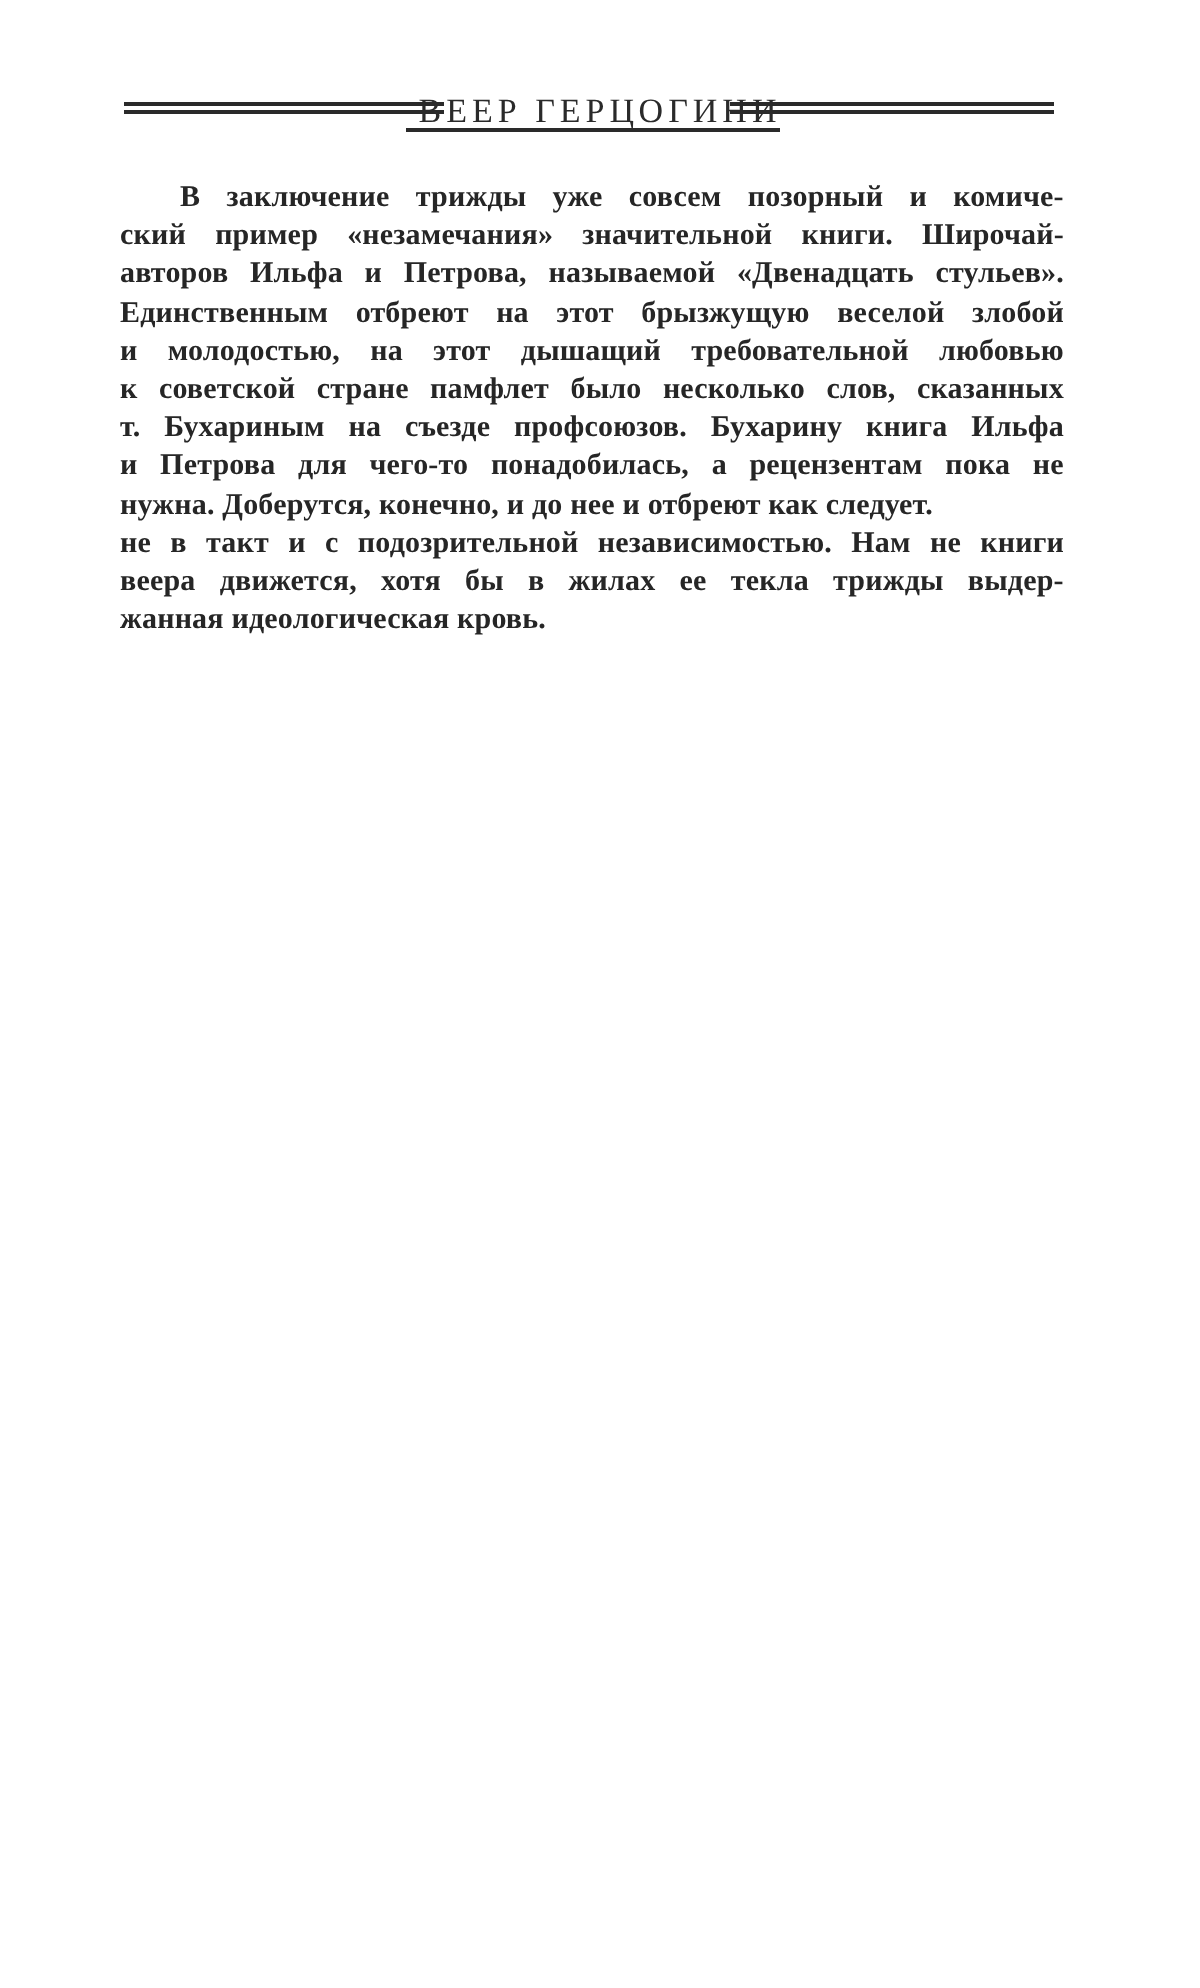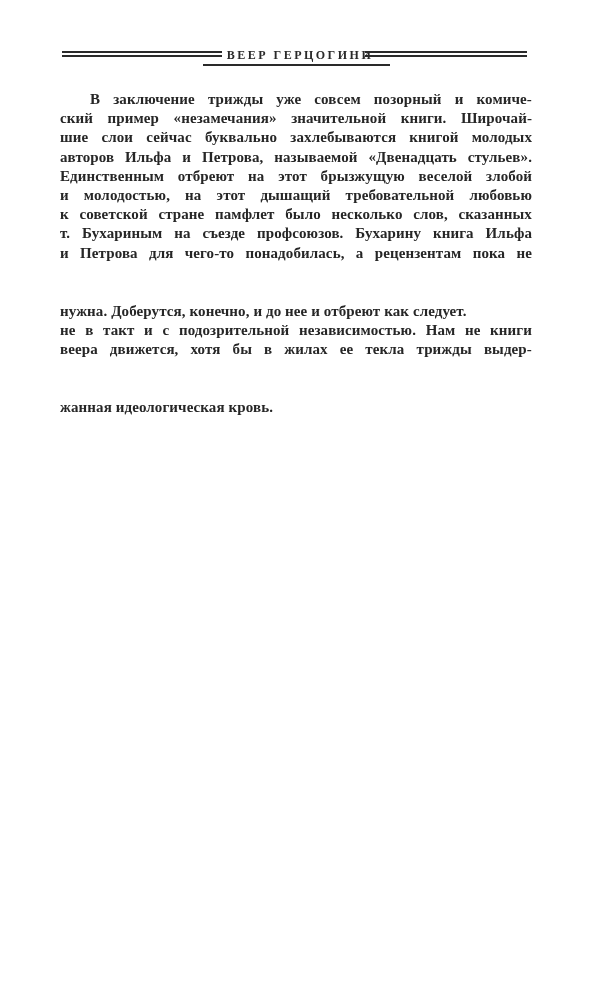--- a/index.html
+++ b/index.html
@@ -27,23 +27,23 @@
     border-bottom: 2px solid var(--rule);
   }
   .header-rule.left  { left: 62px;  width: 160px; }
   .header-rule.right { left: 365px; width: 162px; }
   .header-title {
     position: absolute;
     top: 49px;
     left: 0;
     width: 600px;
     text-align: center;
-    font-size: 12px;
+    font-size: 17px;
     line-height: 13.5px;
-    font-weight: bold;
+    font-weight: normal;
     letter-spacing: 2.5px;
     color: var(--rule);
     white-space: nowrap;
   }
   .header-underline {
     position: absolute;
     top: 64px;
     left: 203px;
     width: 187px;
     height: 2px;
@@ -56,21 +56,21 @@
     left: 60px;
     width: 472px;
     font-size: 15px;
     line-height: 19.2px;
     font-weight: 600;
     color: var(--ink);
     letter-spacing: 0.1px;
   }
   .line { height: 19.2px; white-space: nowrap; }
   .line-just { display: flex; justify-content: space-between; }
-  .line-last { text-align: left; margin-top: 39px; }
+  .line-last { text-align: left; }
   .line-indent { padding-left: 30px; }
 </style>
 </head>
 <body>
 
 <div class="page">
 
   <div class="page-header">
     <div class="header-rule left"></div>
     <div class="header-title">ВЕЕР ГЕРЦОГИНИ</div>
@@ -90,29 +90,20 @@
           <span>и</span>
           <span>комиче-</span>
         </div>
         <div class="line line-just">
           <span>ский</span>
           <span>пример</span>
           <span>«незамечания»</span>
           <span>значительной</span>
           <span>книги.</span>
           <span>Широчай-</span>
-        </div>
-        <div class="line line-just">
-          <span>шие</span>
-          <span>слои</span>
-          <span>сейчас</span>
-          <span>буквально</span>
-          <span>захлебываются</span>
-          <span>книгой</span>
-          <span>молодых</span>
         </div>
         <div class="line line-just">
           <span>авторов</span>
           <span>Ильфа</span>
           <span>и</span>
           <span>Петрова,</span>
           <span>называемой</span>
           <span>«Двенадцать</span>
           <span>стульев».</span>
         </div>

